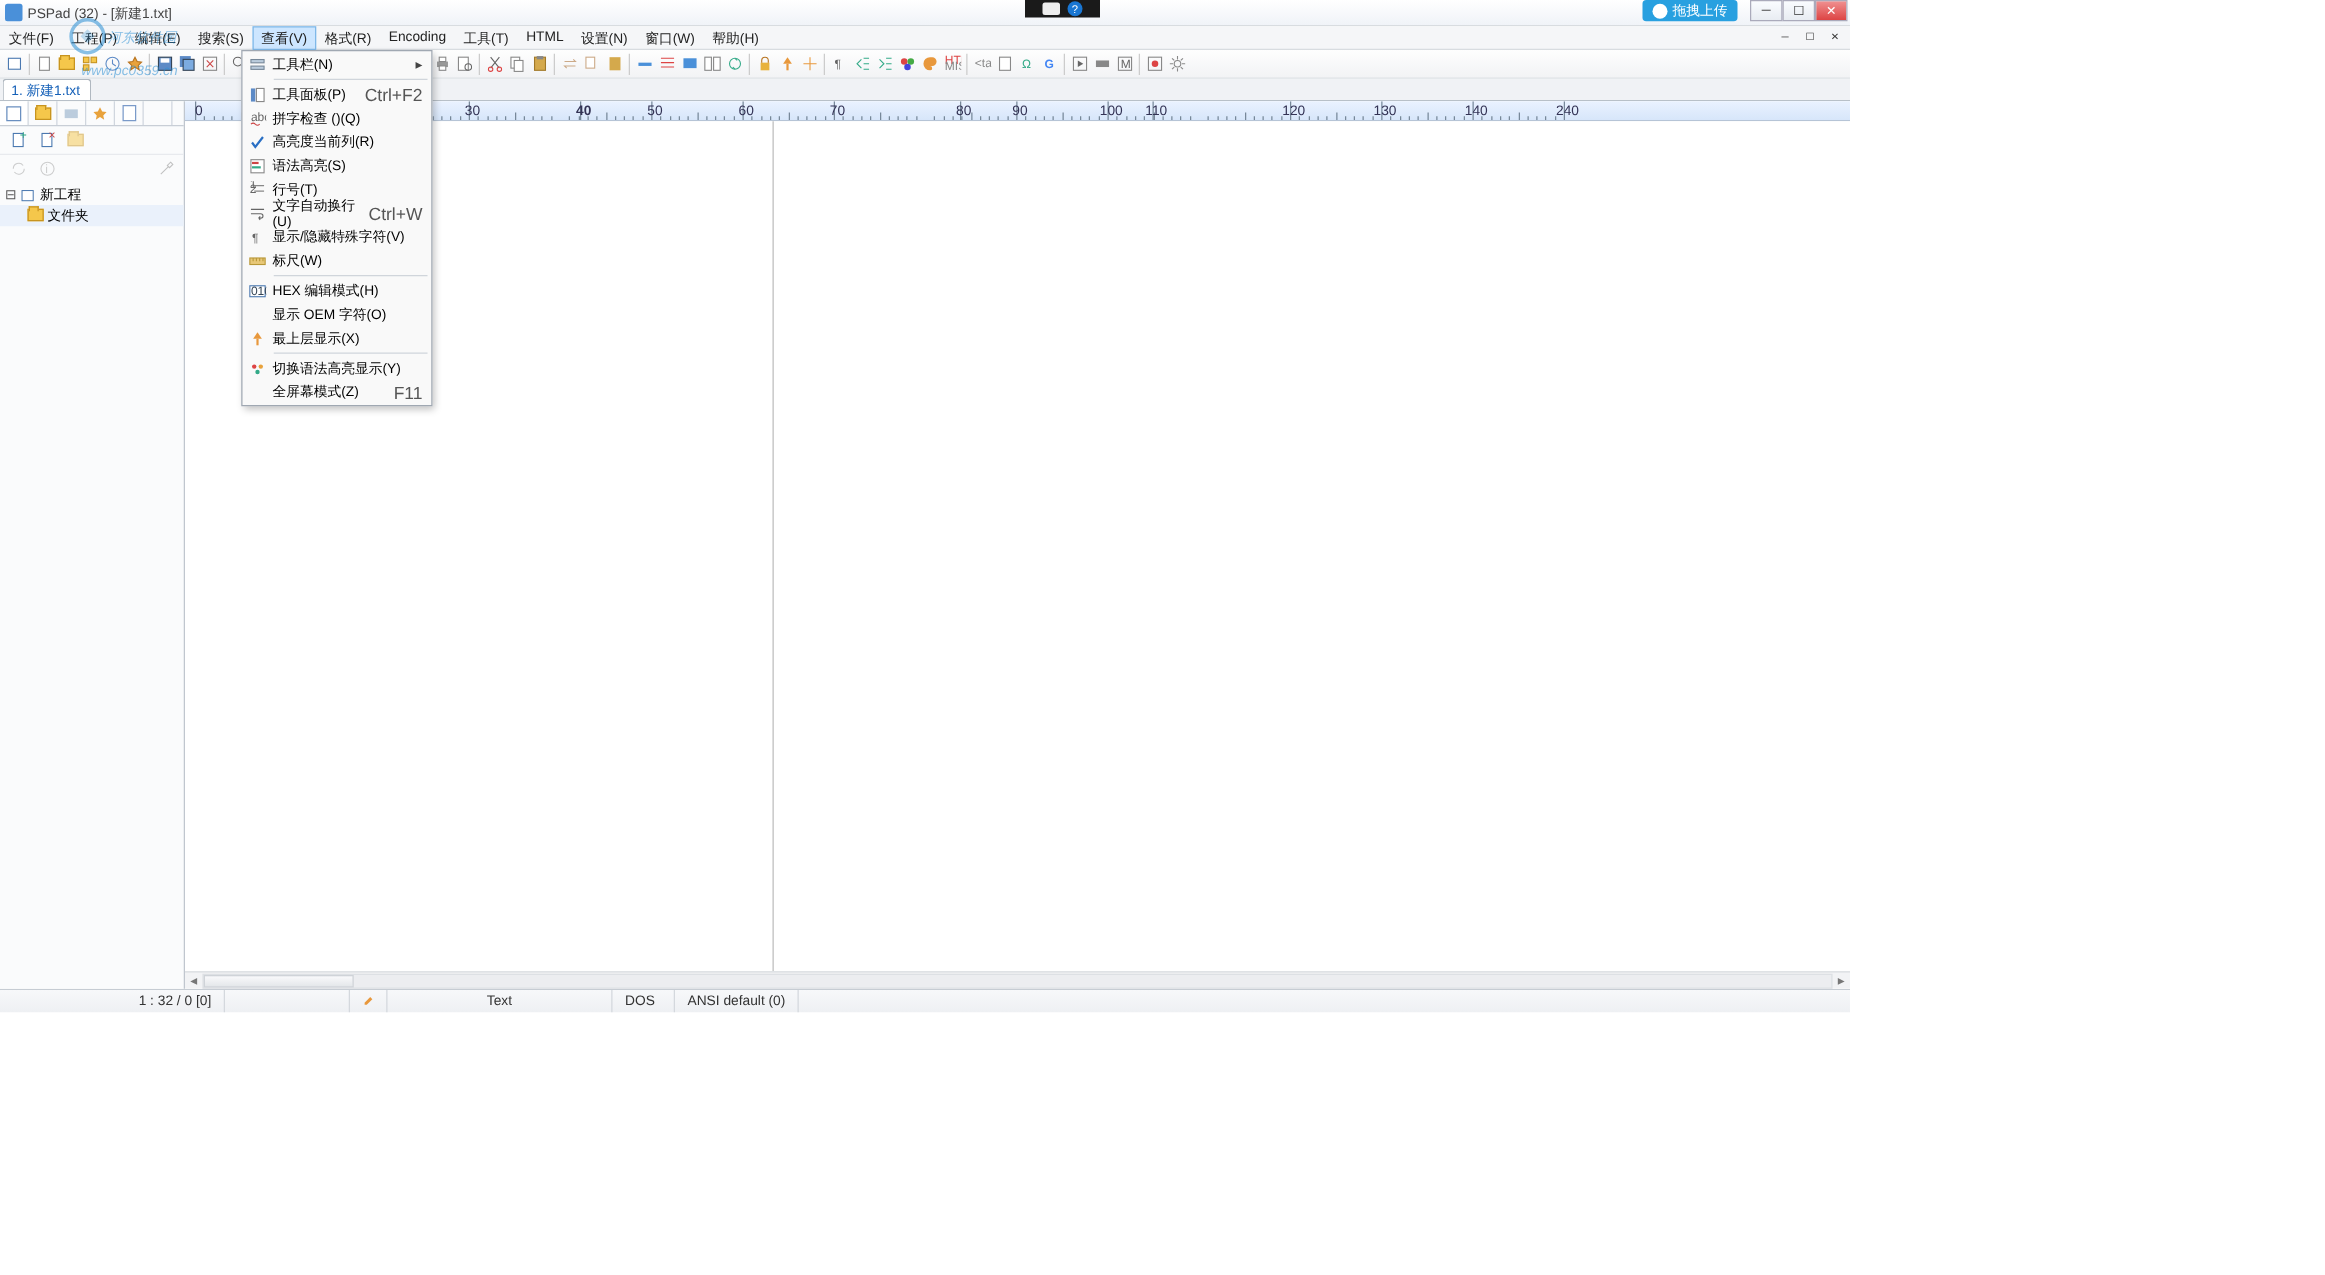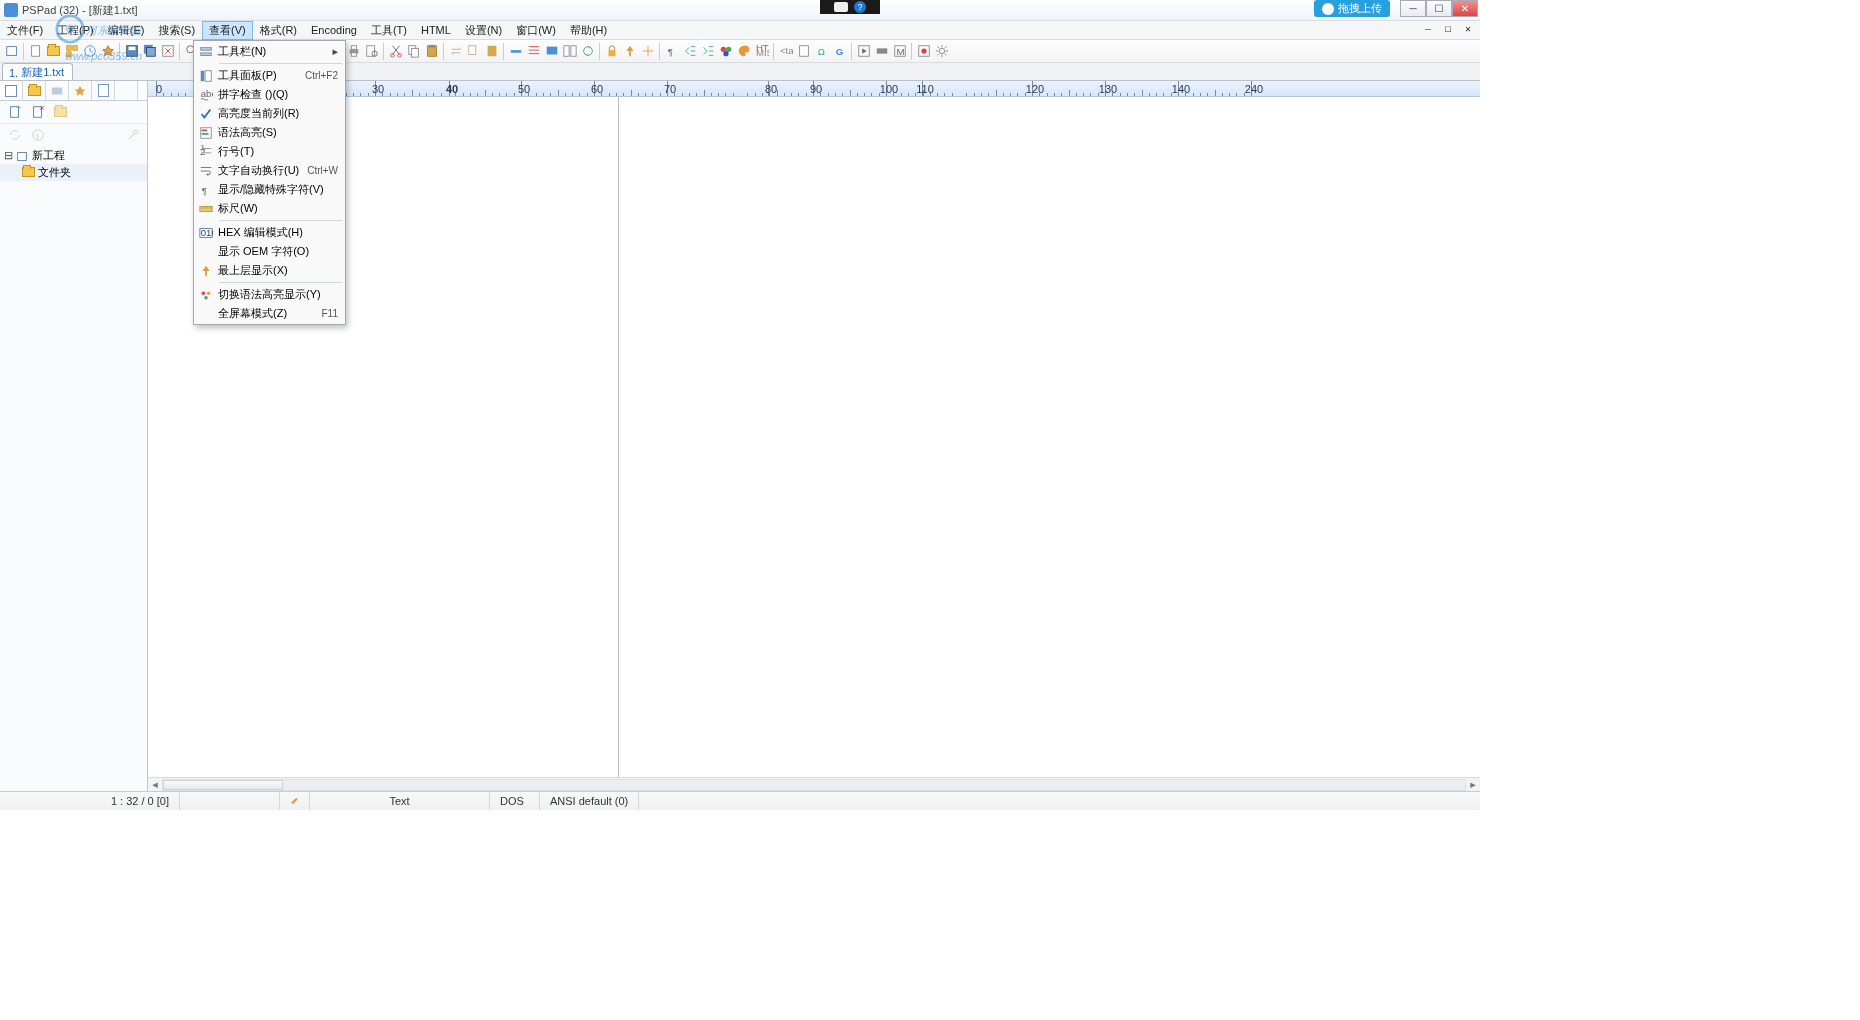--- a/index.html
+++ b/index.html
@@ -56,21 +56,21 @@
 .hscroll .track{flex:1;height:12px;background:#ecedf0;position:relative;border:1px solid #dde0e4;}
 .hscroll .thumb{position:absolute;left:0;top:0;height:100%;width:120px;background:linear-gradient(#f9f9fb,#e4e7ea);border:1px solid #cfd3d8;}
 .statusbar { height: 19px; display: flex; align-items: center; border-top: 1px solid #c6ccd3; background: linear-gradient(#f7f8fa,#eef0f3); font-size: 11px; color: #333; }
 .statusbar .cell { padding: 0 10px; border-right: 1px solid #d4d8dd; height: 100%; display: flex; align-items: center; text-align: right; }
 .statusbar .cell.w140{width:180px;justify-content:flex-end;}
 .statusbar .cell.w80{width:100px;}
 .dropdown { position: absolute; left: 193px; top: 40px; width: 153px; background: #f9f9f9; border: 1px solid #a0a8b2; box-shadow: 2px 3px 6px rgba(0,0,0,.25); z-index: 100; padding: 1px; }
 .dd-item { display: flex; align-items: center; height: 19px; padding: 0 6px 0 2px; cursor: default; }
 .dd-item .ico{width:18px;display:flex;align-items:center;justify-content:center;}
 .dd-item .lbl{flex:1;padding-left:3px;}
-.dd-item .sc{color:#555;font-size:10px;}
+.dd-item .sc{color:#555;font-size:14px;}
 .dd-item .arrow::after{content:"▸";color:#444;}
 .dd-sep{height:1px;background:#d0d5db;margin:2px 2px 2px 24px;}
 .ic-folder{width:13px;height:10px;background:#f5c74b;border:1px solid #c79420;position:relative;}
 .ic-folder::before{content:"";position:absolute;top:-3px;left:0;width:6px;height:3px;background:#f5c74b;border:1px solid #c79420;border-bottom:none;}
 .ic-file{width:11px;height:13px;background:#fff;border:1px solid #7a9ac9;position:relative;}
 .ic-proj{width:12px;height:12px;background:#fff;border:1px solid #6a8fc0;}
 .svgicon{width:14px;height:14px;}
 </style>
 </head>
 <body>
@@ -531,21 +531,21 @@
         </div>
         <div class="tick minor" style="left: 234.3px;"></div>
         <div class="tick minor" style="left: 241.6px;"></div>
         <div class="tick minor" style="left: 248.9px;"></div>
         <div class="tick minor" style="left: 256.2px;"></div>
         <div class="tick med" style="left: 263.5px;"></div>
         <div class="tick minor" style="left: 270.8px;"></div>
         <div class="tick minor" style="left: 278.1px;"></div>
         <div class="tick minor" style="left: 285.4px;"></div>
         <div class="tick minor" style="left: 292.7px;"></div>
-        <div class="tick" style="left: 301px; font-weight: bold;">
+        <div class="tick" style="left: 316px; font-weight: bold;">
           <div class="lbl">40</div>
         </div>
         <div class="tick minor" style="left: 307.3px;"></div>
         <div class="tick minor" style="left: 314.6px;"></div>
         <div class="tick minor" style="left: 321.9px;"></div>
         <div class="tick minor" style="left: 329.2px;"></div>
         <div class="tick med" style="left: 336.5px;"></div>
         <div class="tick minor" style="left: 343.8px;"></div>
         <div class="tick minor" style="left: 351.1px;"></div>
         <div class="tick minor" style="left: 358.4px;"></div>

